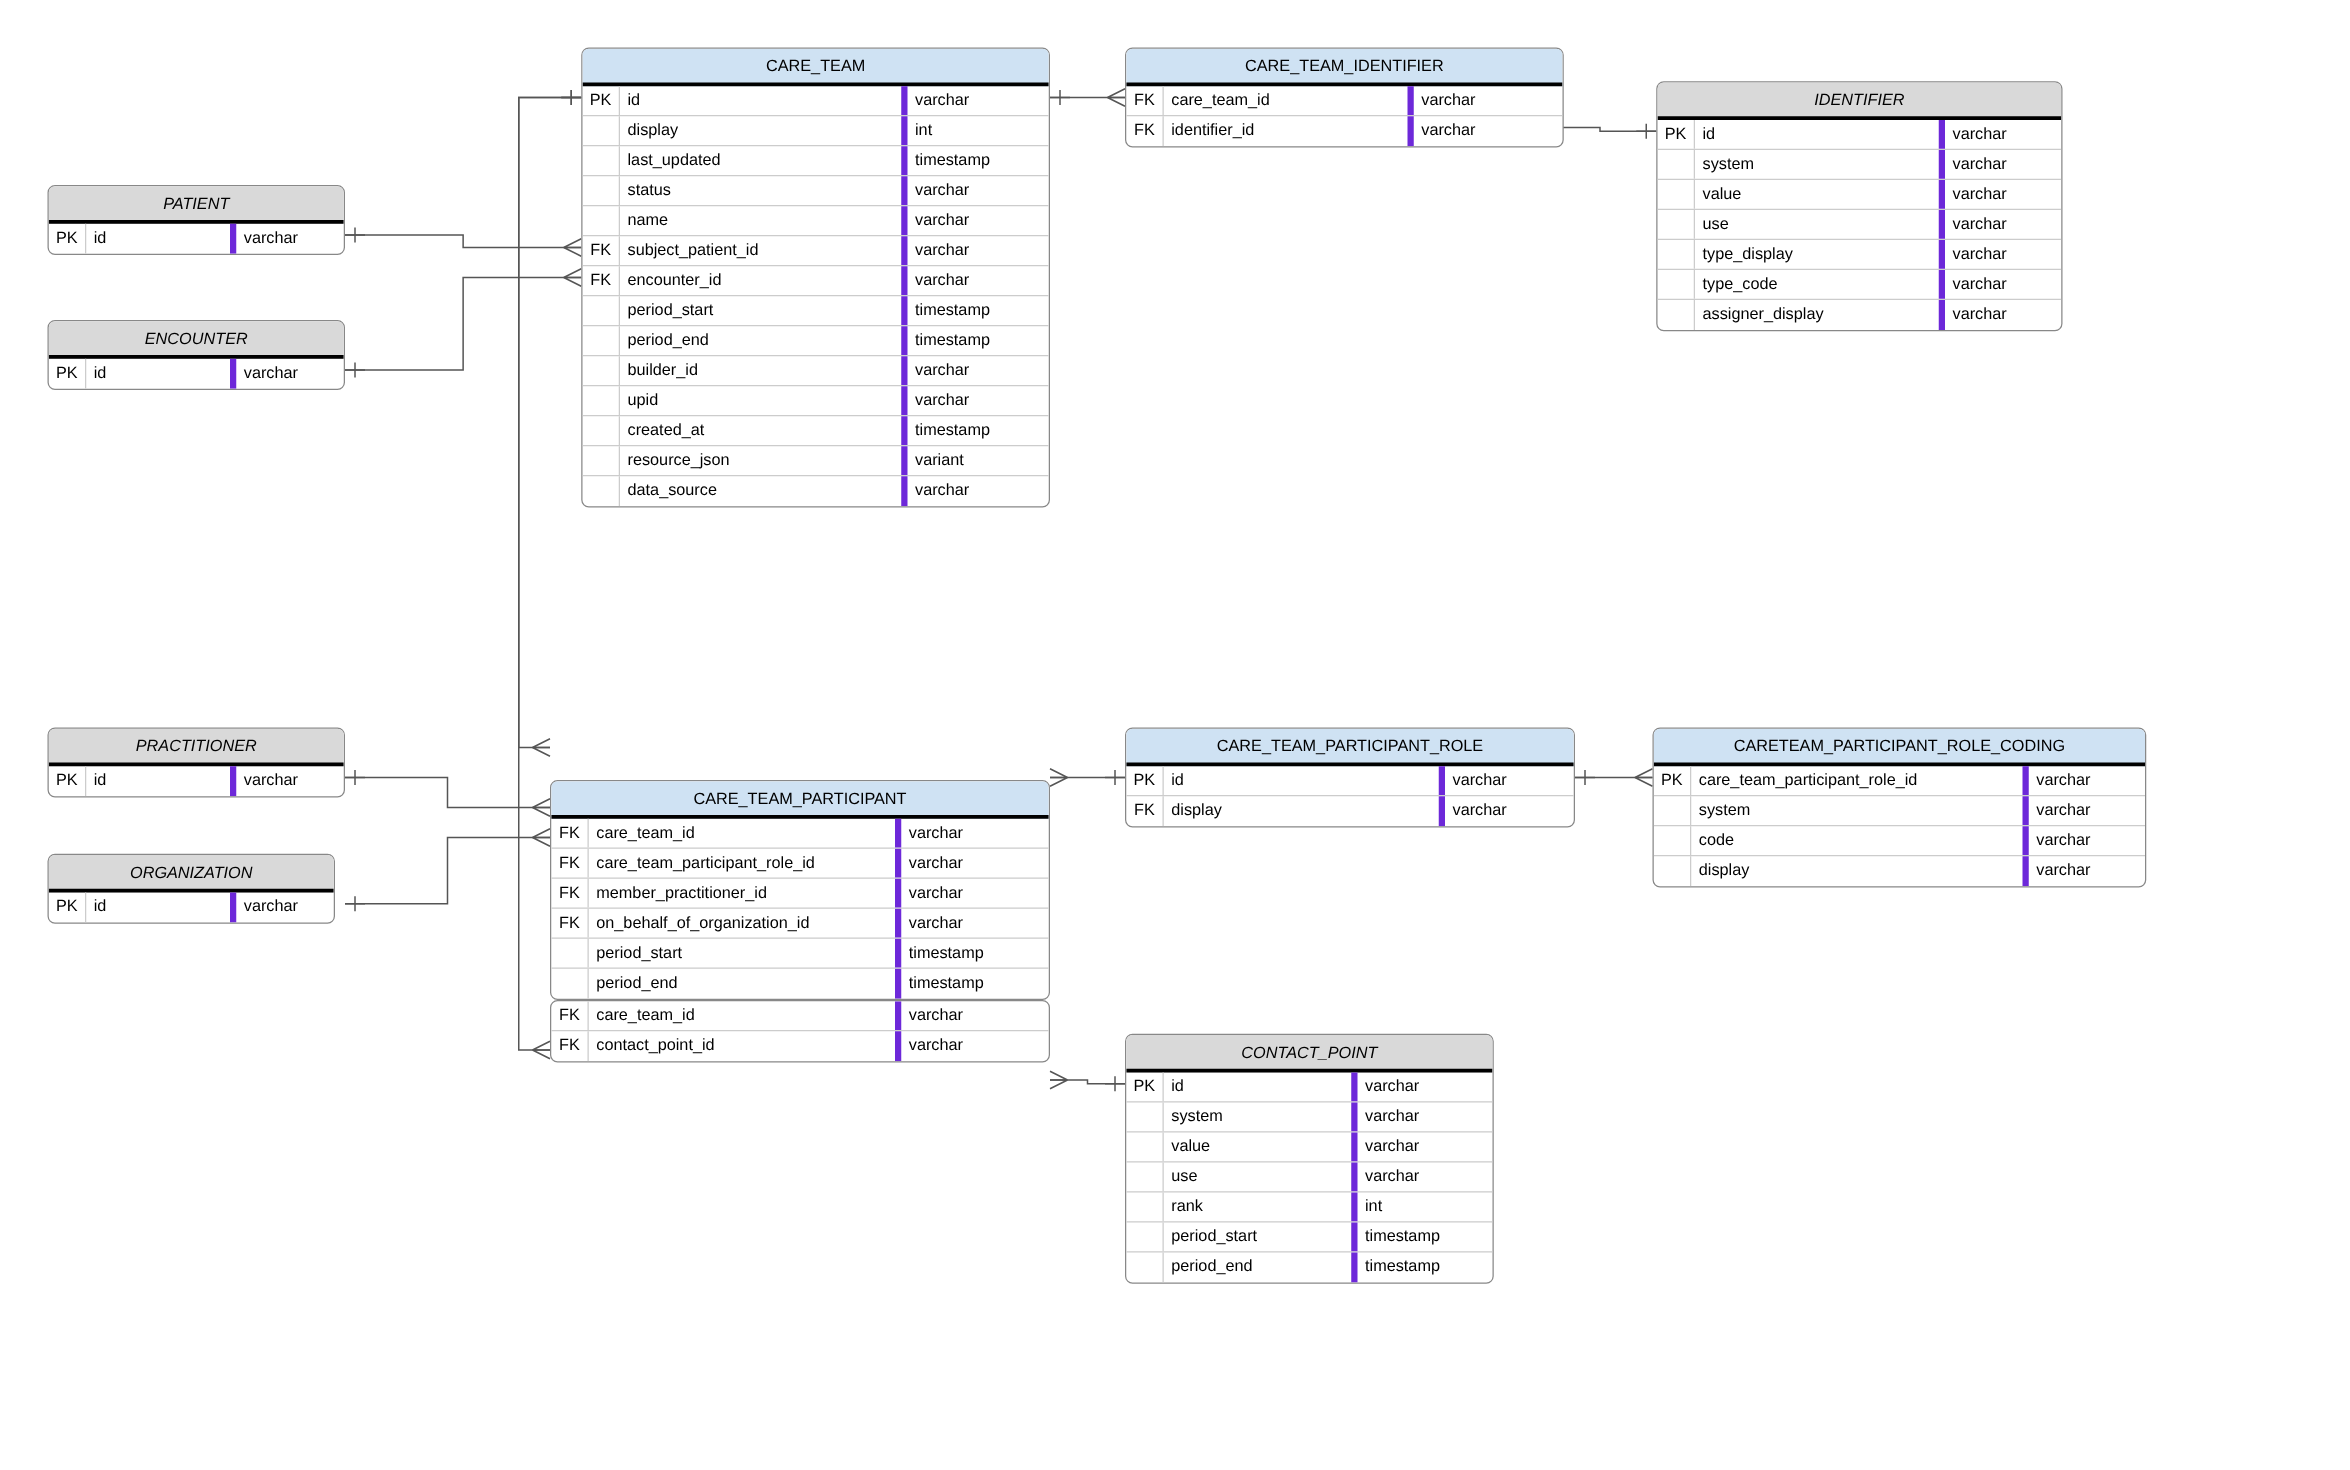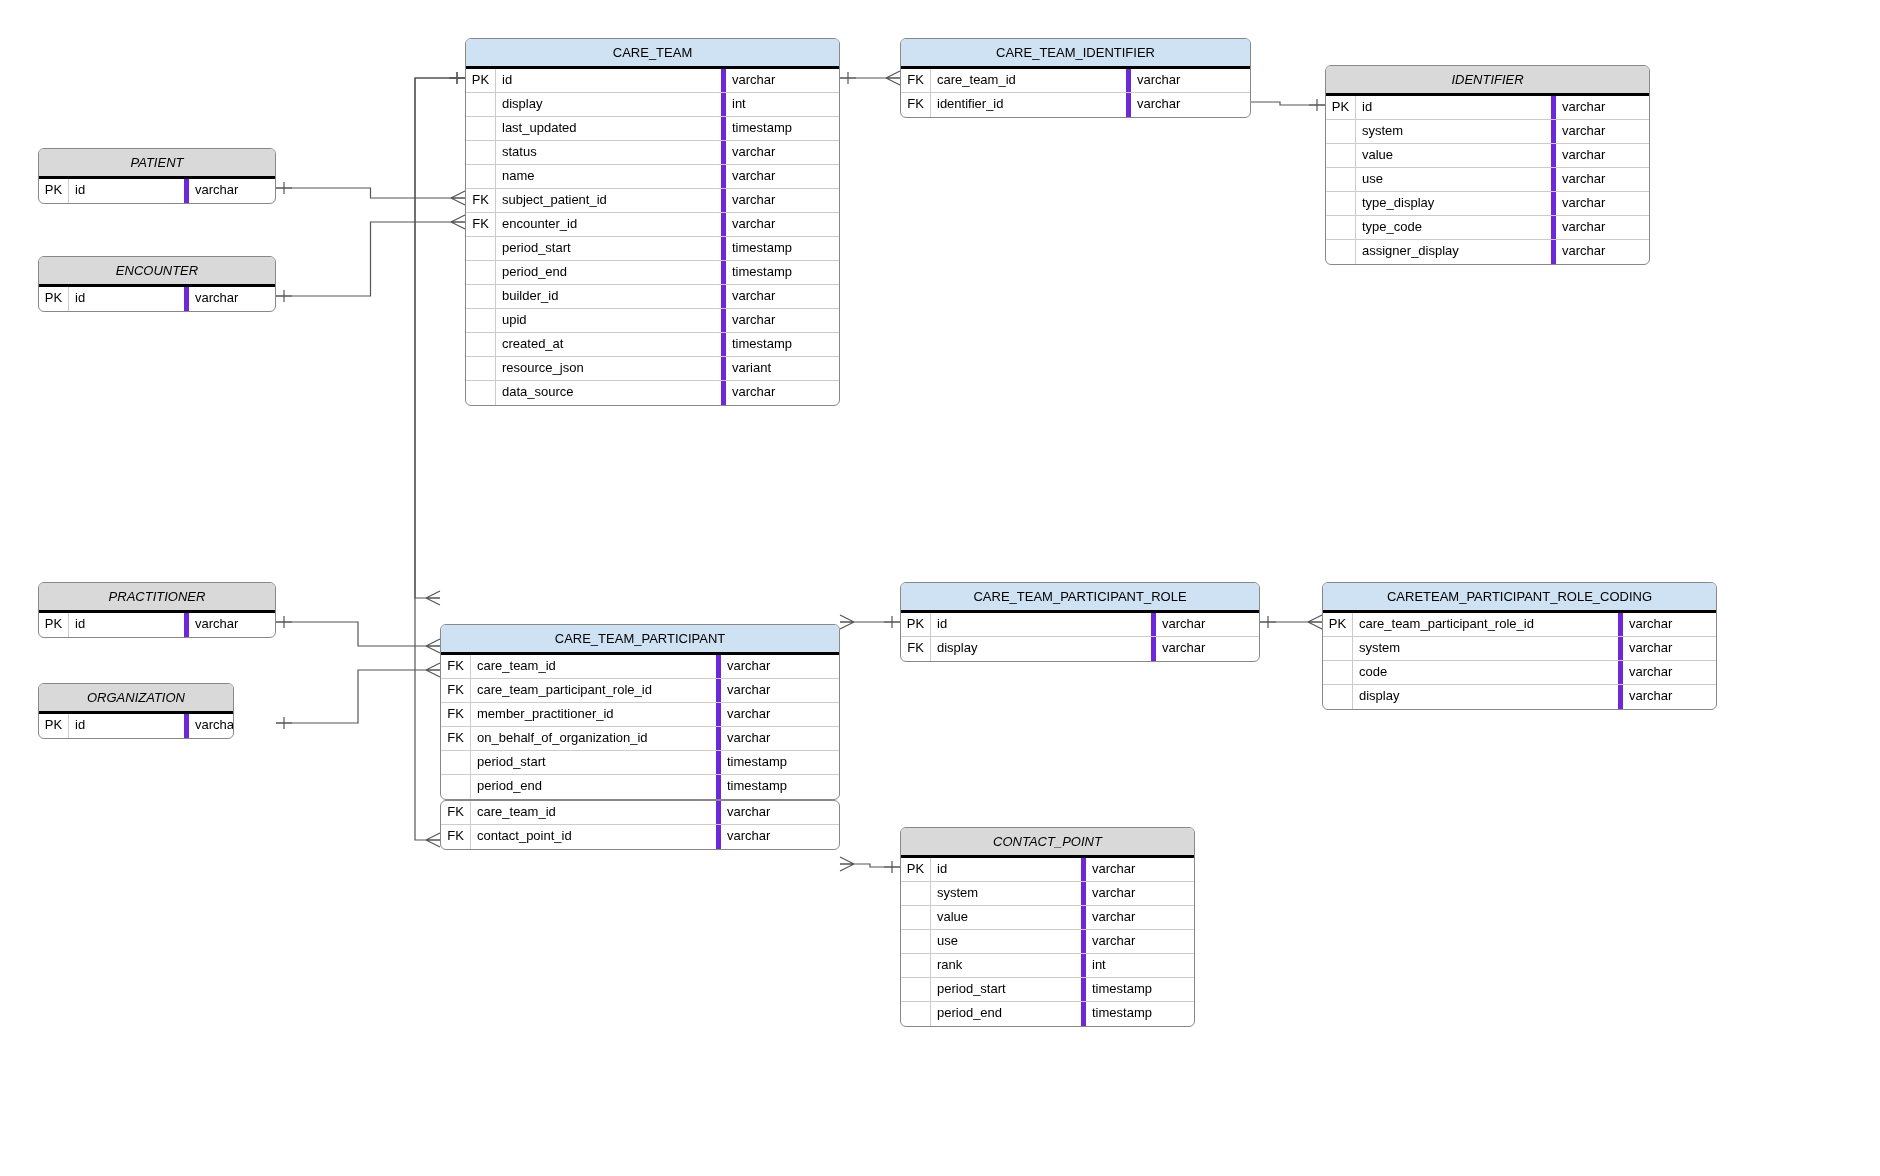--- a/index.html
+++ b/index.html
@@ -240,21 +240,21 @@
     </div>
   </div>
 <div class="entity" style="left: 38px; top: 582px; width: 238px;">
     <div class="entity-header header-gray">PRACTITIONER</div>
     <div class="row">
       <div class="key-col">PK</div>
       <div class="name-col" style="flex: 0 0 120px;">id</div>
       <div class="type-col" style="width: 68px;">varchar</div>
     </div>
   </div>
-<div class="entity" style="left: 38px; top: 683px; width: 196px;">
+<div class="entity" style="left: 38px; top: 683px; width: 230px;">
     <div class="entity-header header-gray">ORGANIZATION</div>
     <div class="row">
       <div class="key-col">PK</div>
       <div class="name-col" style="flex: 0 0 120px;">id</div>
       <div class="type-col" style="width: 68px;">varchar</div>
     </div>
   </div>
 <div class="entity" style="left: 440px; top: 580px; width: 400px; margin-top: 44px;">
     <div class="entity-header header-blue">CARE_TEAM_PARTICIPANT</div>
     <div class="row">

